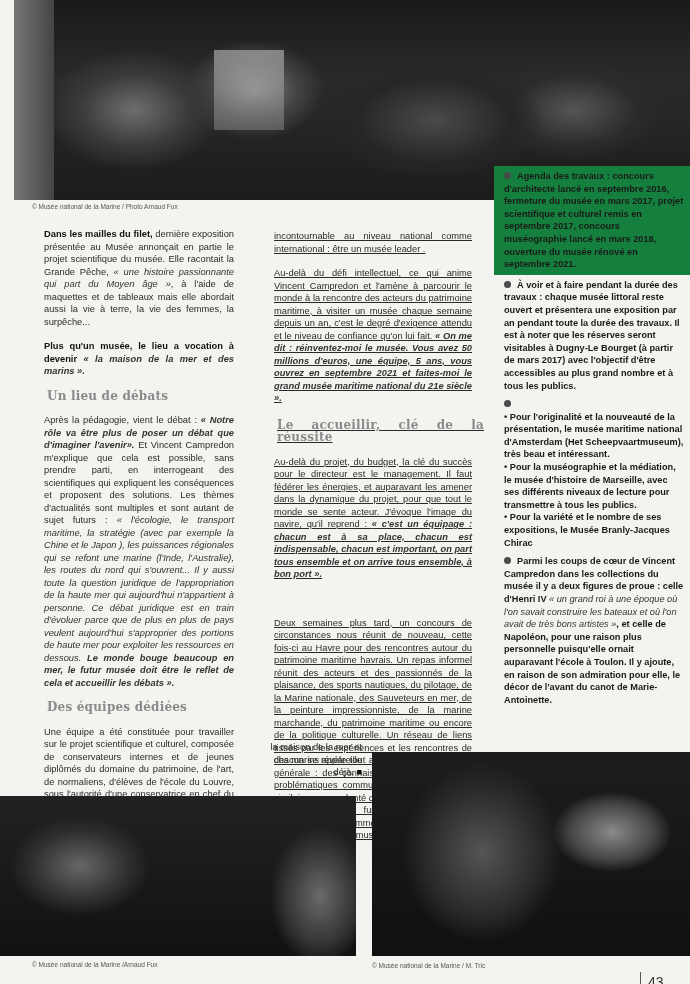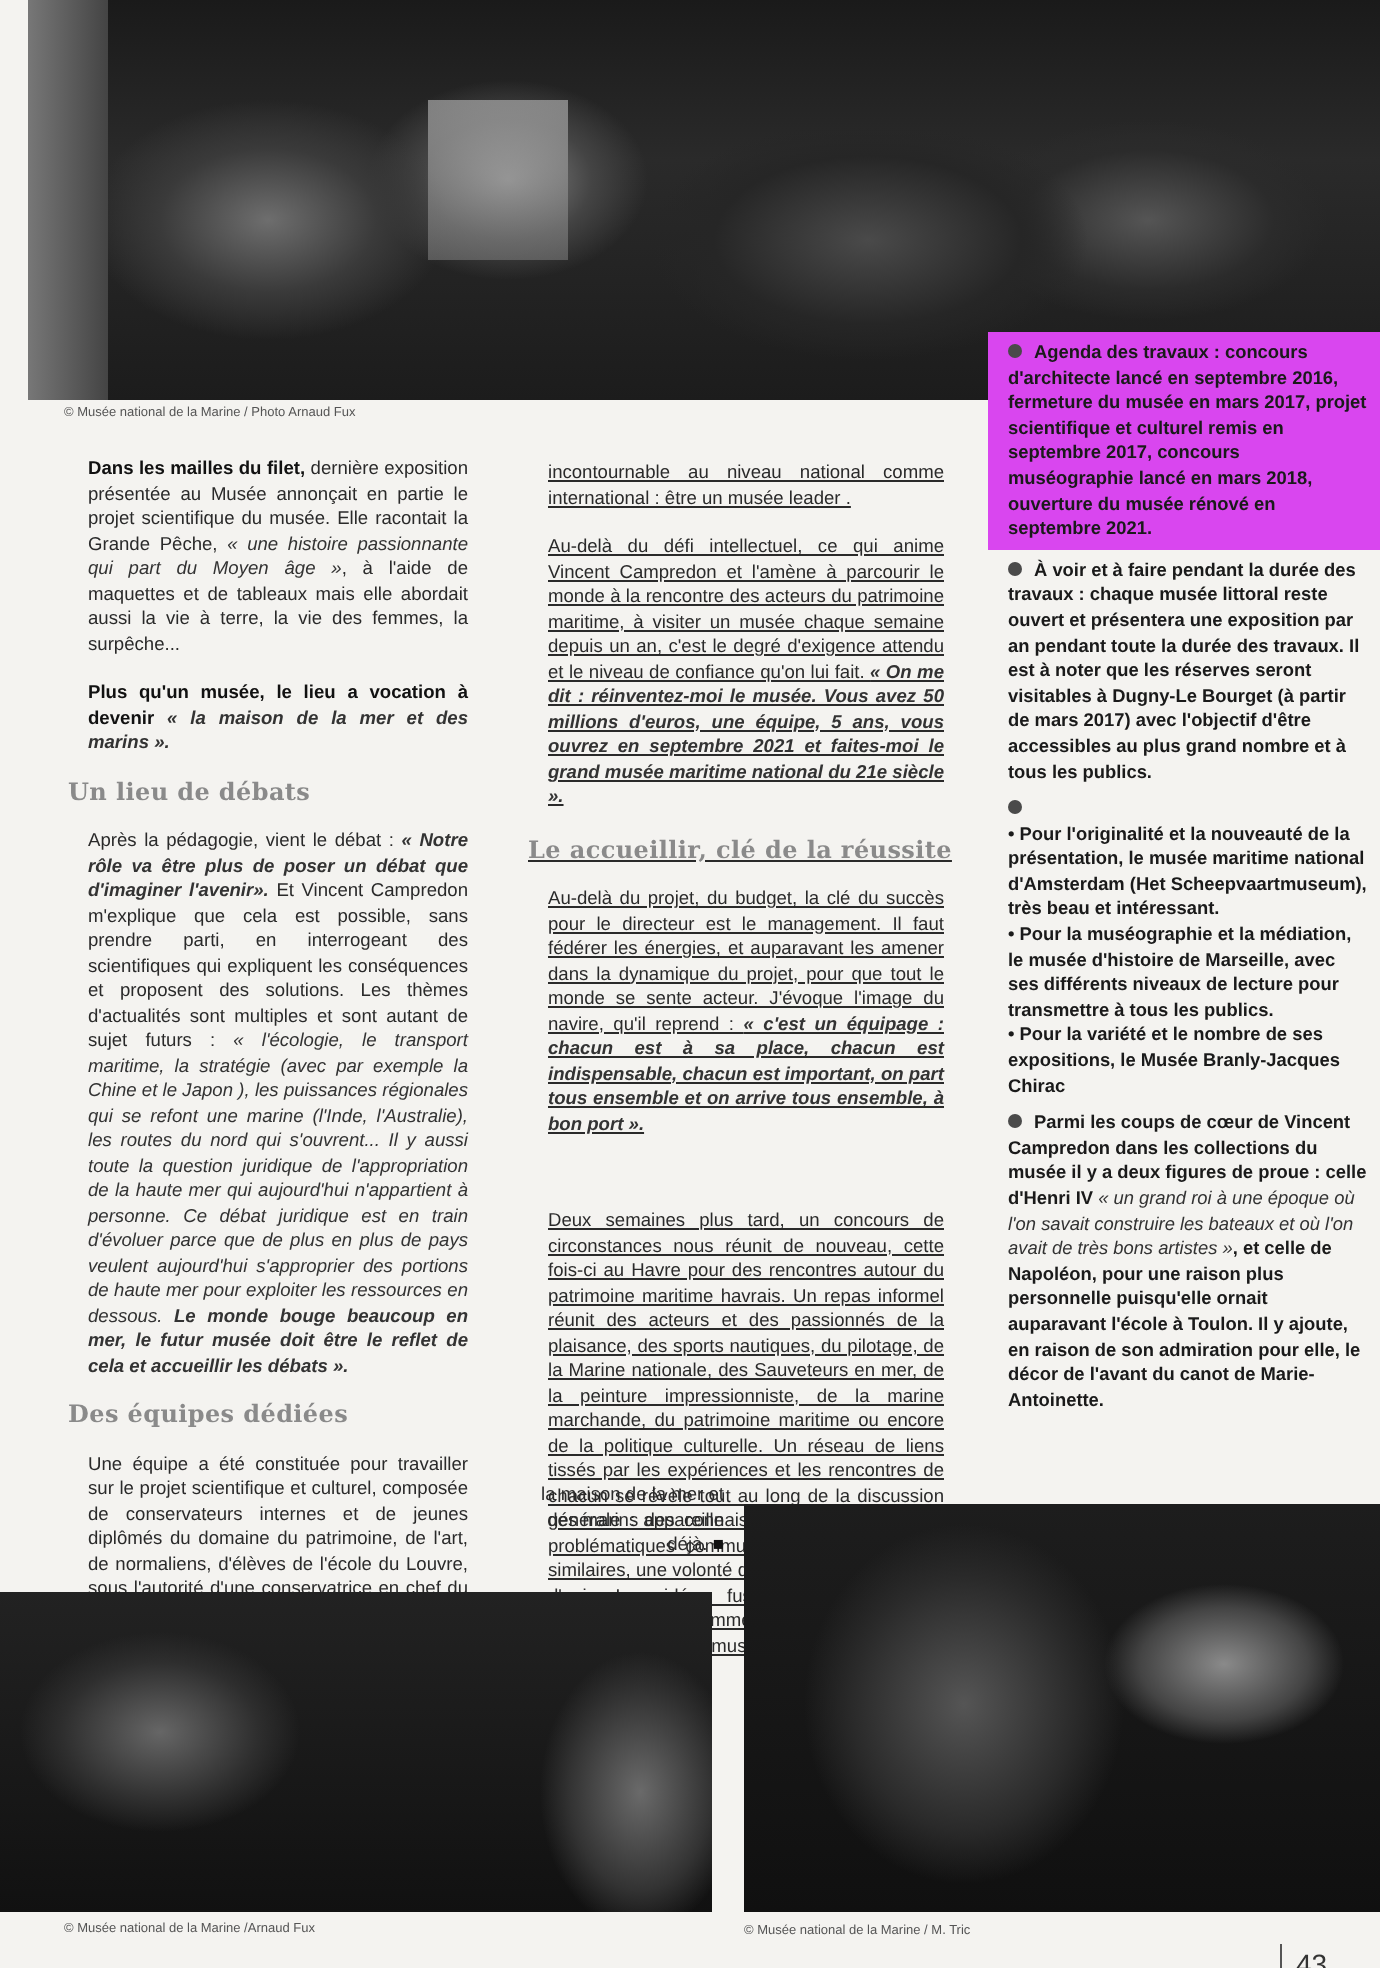--- a/index.html
+++ b/index.html
@@ -29,26 +29,26 @@
       radial-gradient(ellipse 80px 90px at 110px 100px, #555 0%, #2a2a2a 70%, transparent 100%),
       radial-gradient(ellipse 60px 40px at 240px 80px, #8a8a8a 0%, #444 70%, transparent 100%),
       linear-gradient(180deg, #1d1d1d 0%, #101010 100%);
   }
   .credit { position:absolute; font-size:6.5px; color:#555; }
   .col { position:absolute; font-size:9.3px; line-height:12.5px; text-align:justify; }
   .col p { margin:12px; }
   .col p + p { margin-top:0; }
   .gap { height:12px; }
   .h2 { font-family:"DejaVu Serif", serif; font-weight:bold; font-size:12px; color:#8a8a8a;
-        margin:6px 0 2px 2px; letter-spacing:.2px; }
+        margin:6px 0 2px 15px; letter-spacing:.2px; }
   b { color:#111; }
   i { color:#333; }
   .sidebar { position:absolute; left:494px; top:166px; width:196px; font-size:9.2px;
              line-height:12.6px; color:#1a1a1a; font-weight:bold; }
-  .sidebar .box { background:#d946ef; padding:4px 6px 4px 10px; margin-bottom:4px; }
+  .sidebar .box { background:#15803d; padding:4px 6px 4px 10px; margin-bottom:4px; }
   .sidebar .item { padding:0 6px 0 10px; margin-bottom:6px; }
   .dot { display:inline-block; width:7px; height:7px; border-radius:50%; background:#4a4a4a;
          margin-right:6px; vertical-align:0; }
   .sidebar .item i, .sidebar .box i { font-weight:normal; }
   .pagenum { position:absolute; left:648px; top:974px; font-size:14px; color:#333; }
   .pagebar { position:absolute; left:640px; top:972px; width:1px; height:12px; background:#555; }
   .float-end { position:absolute; left:262px; top:740px; width:100px; font-size:9.3px; line-height:12.5px;text-align:right; }
 </style>
 </head>
 <body>

